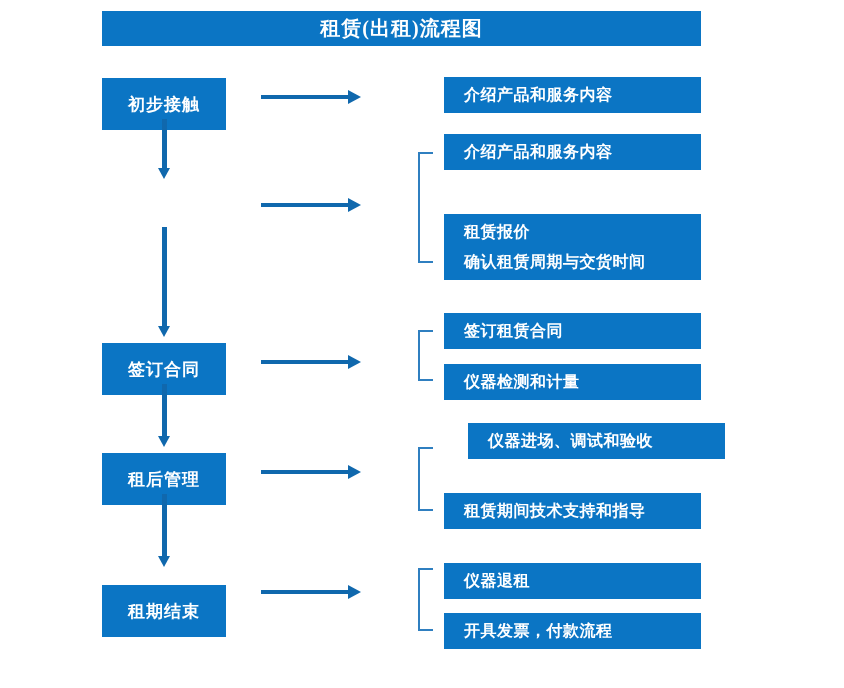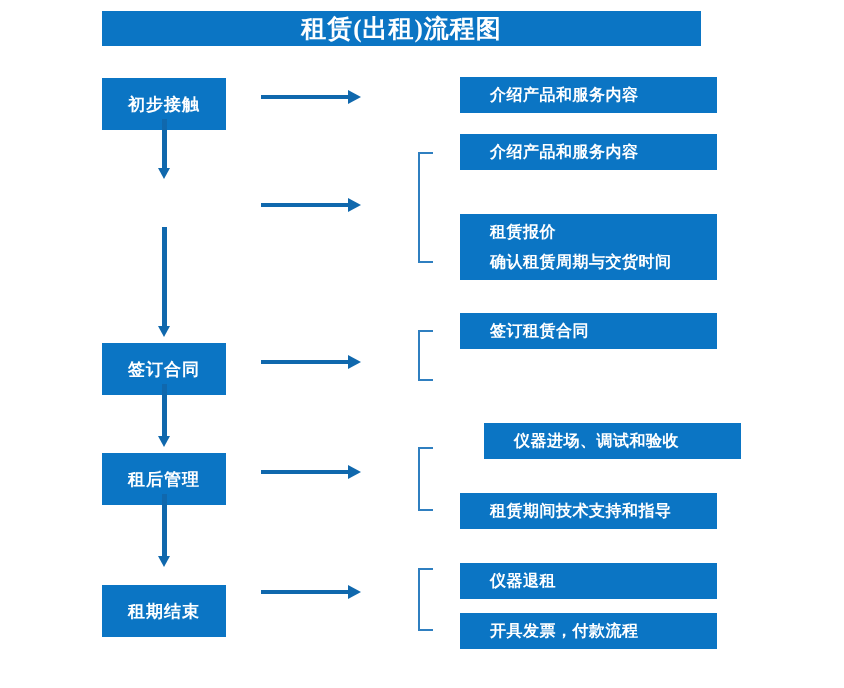--- a/index.html
+++ b/index.html
@@ -24,21 +24,21 @@
     position: absolute;
     left: 102px;
     top: 11px;
     width: 599px;
     height: 35px;
     background: #0b75c4;
     color: #ffffff;
     display: flex;
     align-items: center;
     justify-content: center;
-    font-size: 25px;
+    font-size: 20px;
     font-weight: bold;
     letter-spacing: 1px;
   }
 
   
   .stage-box {
     position: absolute;
     left: 102px;
     width: 124px;
     height: 52px;
@@ -48,31 +48,31 @@
     align-items: center;
     justify-content: center;
     font-size: 17px;
     font-weight: bold;
     letter-spacing: 1px;
   }
 
   
   .detail-box {
     position: absolute;
-    left: 460px;
+    left: 444px;
     width: 257px;
     height: 36px;
     background: #0b75c4;
     color: #ffffff;
     display: flex;
     align-items: center;
     font-size: 16px;
     font-weight: bold;
     letter-spacing: 0.5px;
-    padding-left: 30px;
+    padding-left: 20px;
     box-sizing: border-box;
   }
 
   
   .h-arrow {
     position: absolute;
     left: 261px;
     width: 100px;
     height: 14px;
   }
@@ -202,20 +202,21 @@
   <div class="detail-box" style="top:77px;">介绍产品和服务内容</div>
 
   <div class="detail-box" style="top:134px;">介绍产品和服务内容</div>
 
   <div class="detail-box" style="top:186px;margin-top:28px;">租赁报价</div>
 
   <div class="detail-box" style="top:313px;">签订租赁合同</div>
 
   <div class="detail-box" style="top:244px;">确认租赁周期与交货时间</div>
 
+  <div class="detail-box" style="top:364px;">仪器检测和计量</div>
 
   <div class="detail-box" style="top:423px;margin-left:24px;">仪器进场、调试和验收</div>
 
   <div class="detail-box" style="top:493px;">租赁期间技术支持和指导</div>
 
   <div class="detail-box" style="top:563px;text-align:right;">仪器退租</div>
 
   <div class="detail-box" style="top:613px;">开具发票，付款流程</div>
 
 </div>

